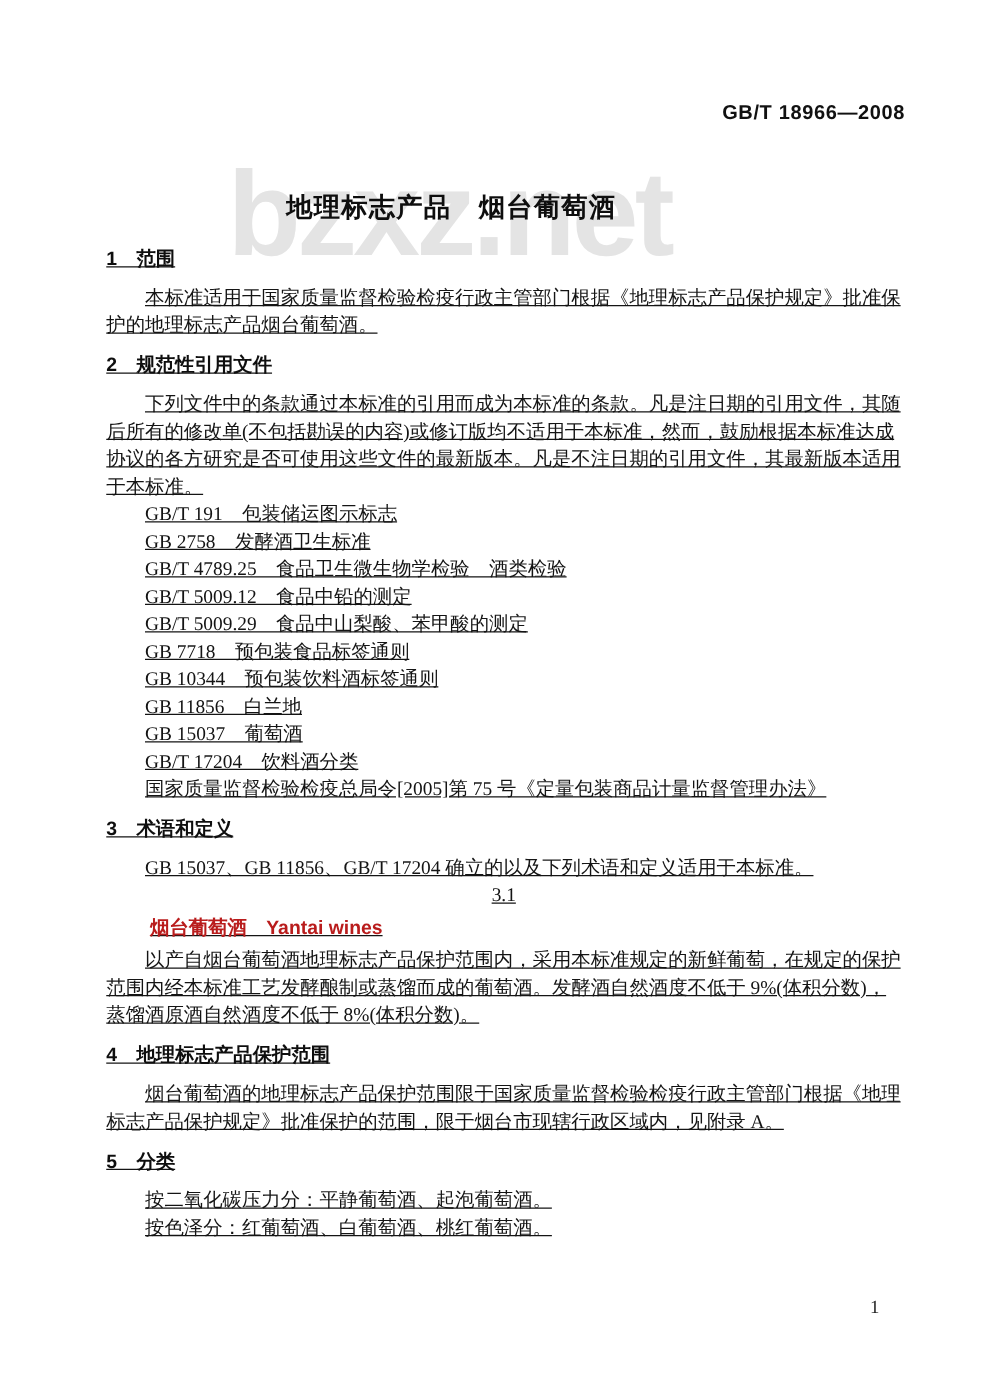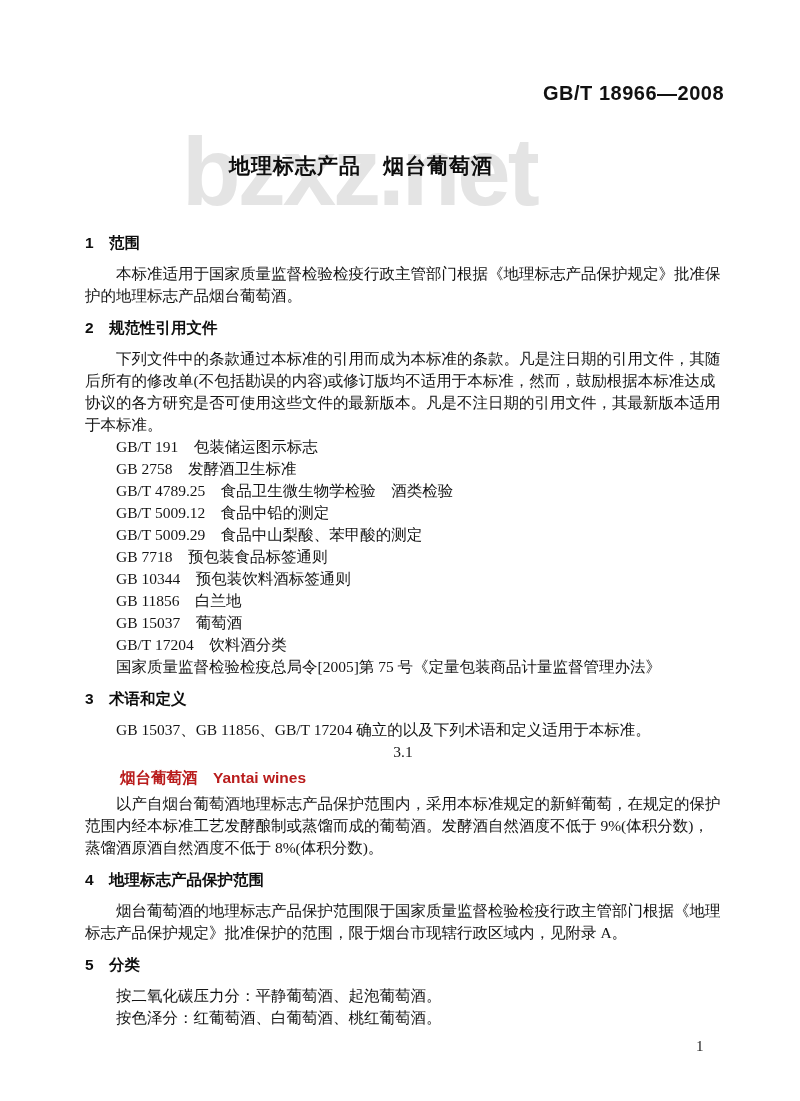--- a/index.html
+++ b/index.html
@@ -4,38 +4,38 @@
 <style>
   html,body { margin:0; padding:0; background:#ffffff; }
   .page {
     position:relative; width:800px; height:1101px;
     background:#ffffff; color:#161616; overflow:hidden;
     font-family:"Liberation Serif", serif;
   }
   .header-code {
     position:absolute; top:82px; right:76px;
     font-family:"Liberation Sans", sans-serif;
-    font-weight:bold; font-size:20px; letter-spacing:0.5px; color:#111;
+    font-weight:bold; font-size:16px; letter-spacing:0.5px; color:#111;
   }
   .title-band { position:absolute; top:118px; left:0; width:722px; height:105px; }
   .watermark {
     position:absolute; top:6px; left:182px;
     font-family:"Liberation Sans", sans-serif;
     font-weight:bold; font-size:96px; line-height:1;
     letter-spacing:-3px; color:#e4e4e4; user-select:none;
   }
   .doc-title {
     position:absolute; top:34px; left:0; width:100%; margin:0;
     text-align:center;
     font-family:Liberation Sans, sans-serif;
     font-weight:bold; font-size:21px; letter-spacing:1px; color:#0e0e0e;
   }
   .content {
-    position:absolute; top:232px; left:85px; width:636px;
-    font-size:15.5px; line-height:22px; color:#141414;
+    position:absolute; top:197px; left:85px; width:636px;
+    font-size:15.5px; line-height:22px; color:#141414;text-decoration:underline;
   }
   .sec-heading {
     font-family:"Liberation Sans", sans-serif;
     font-weight:bold; font-size:15.5px; line-height:22px;
     margin:10px 0 9px 0; color:#0e0e0e;
   }
   .sec-heading.first { margin-top:0; }
   .para { margin:0; text-indent:2em; }
   .ref-line { padding-left:2em; }
   .clause-num { margin:0;text-align:center; }

